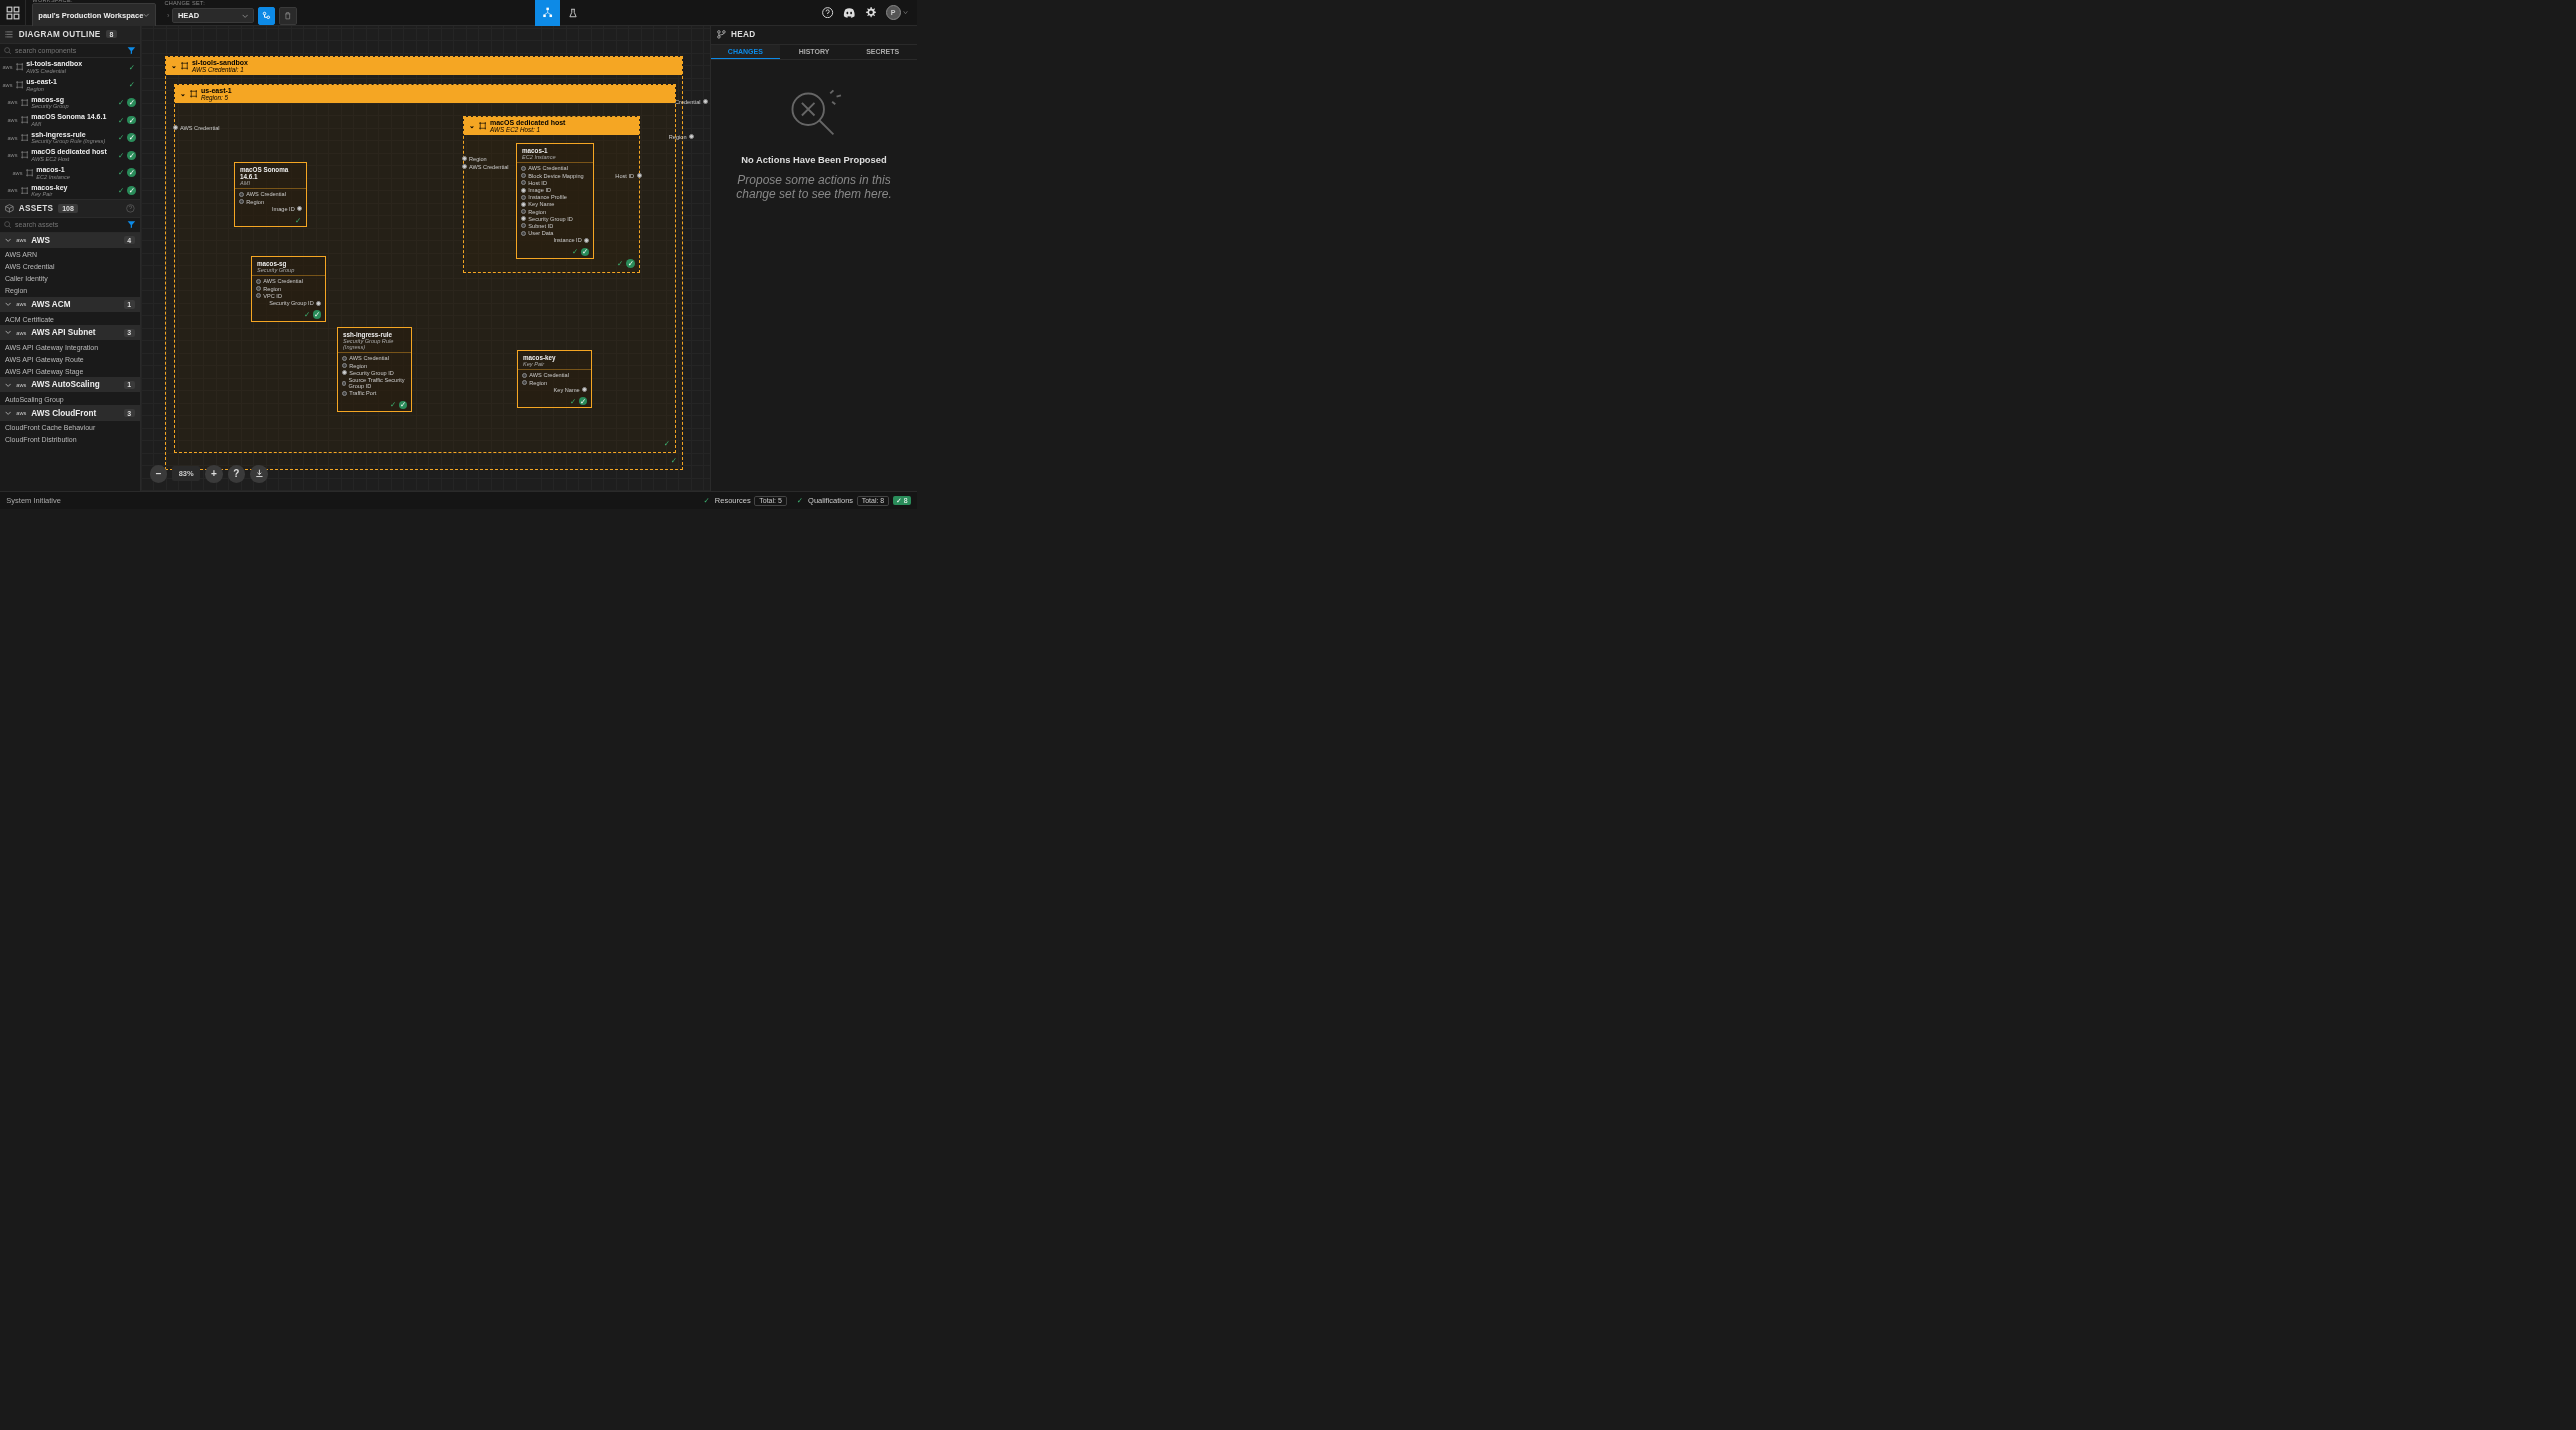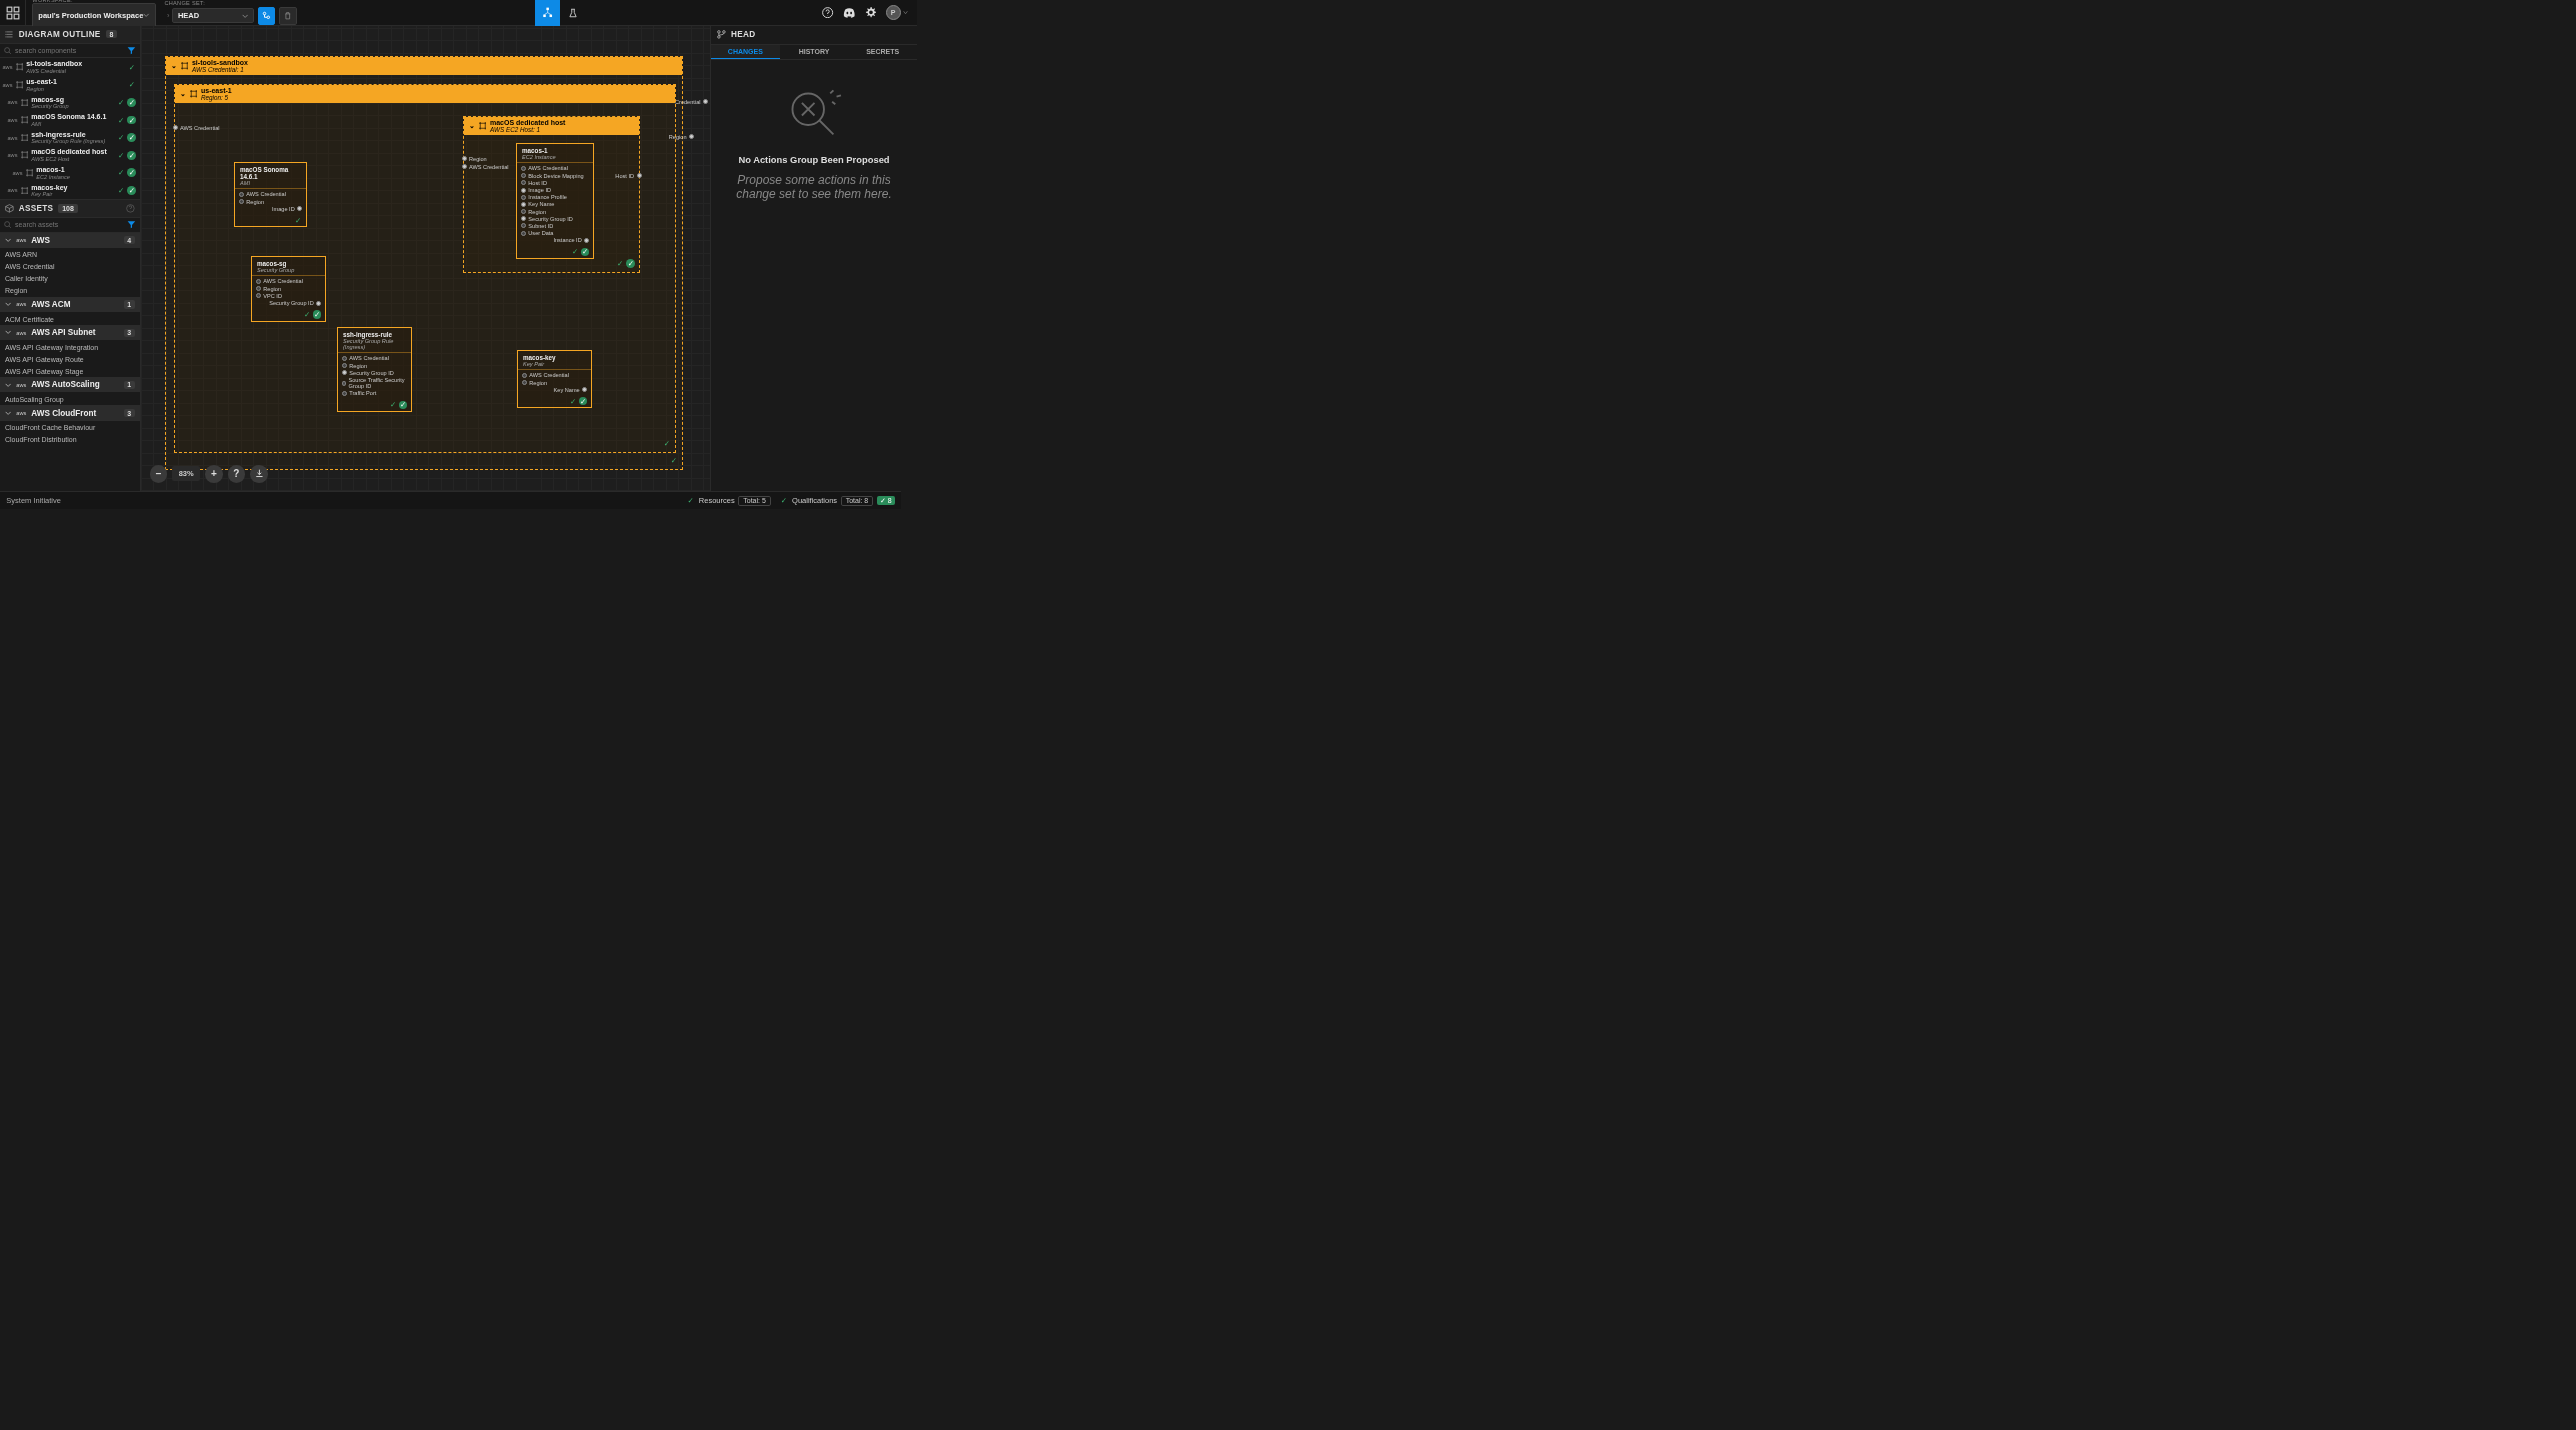--- a/index.html
+++ b/index.html
@@ -91,21 +91,21 @@
 .rp-header { display: flex; align-items: center; gap: 5px; padding: 4.4px 6.3px; border-bottom: 0.6px solid #2a2a2a; }
 .rp-tabs { display: flex; border-bottom: 0.6px solid #2a2a2a; }
 .rp-tab { flex: 1; text-align: center; padding: 3.1px 0; font-size: 7px; font-weight: 600; color: #aaa; cursor: pointer; }
 .rp-tab.active { color: #0d8ae6; border-bottom: 1.3px solid #0d8ae6; background: #222; }
 .rp-empty { flex: 1; display: flex; flex-direction: column; align-items: center; justify-content: flex-start; padding: 19px 12.5px; gap: 7.5px; text-align: center; }
 .rp-empty-title { font-size: 9.4px; font-weight: 600; color: #ddd; }
 .rp-empty-sub { font-size: 12px; color: #888; font-style: italic; }
 .rp-illus { width: 63px; height: 63px; color: #555; margin-top: 5px; }
 
 
-.bottombar { position: absolute; bottom: 0; left: 0; right: 16px; height: 17.6px; background: #151515; border-top: 0.6px solid #2a2a2a; display: flex; align-items: center; padding: 0 6.3px; font-size: 7.5px; }
+.bottombar { position: absolute; bottom: 0; left: 0; right: 0; height: 17.6px; background: #151515; border-top: 0.6px solid #2a2a2a; display: flex; align-items: center; padding: 0 6.3px; font-size: 7.5px; }
 .bottombar .bb-left { color: #aaa; }
 .bottombar .bb-right { margin-left: auto; display: flex; align-items: center; gap: 8.8px; }
 .bb-item { display: flex; align-items: center; gap: 3.8px; }
 .bb-pill { border: 0.6px solid #444; border-radius: 1.9px; padding: 0.6px 3.8px; font-size: 7px; }
 .bb-green { background: #2a8c5a; color: #fff; border-radius: 1.9px; padding: 0.6px 3.1px; font-size: 7px; display:flex; align-items:center; gap:1.9px; }
 
 svg { display: block; }
 .help-icon { color: #888; margin-left: auto; cursor: pointer; }
 </style>
 </head>
@@ -689,21 +689,21 @@
       <div class="rp-tab">HISTORY</div>
       <div class="rp-tab">SECRETS</div>
     </div>
     <div class="rp-empty">
       <svg class="rp-illus" viewBox="0 0 100 100" fill="none" stroke="#666" stroke-width="3">
         <circle cx="40" cy="40" r="25"></circle>
         <path d="M58 58 L80 80"></path>
         <path d="M30 30 L50 50 M50 30 L30 50"></path>
         <path d="M75 15 L80 10 M85 20 L92 18 M78 28 L83 32"></path>
       </svg>
-      <div class="rp-empty-title">No Actions Group Been Proposed</div>
+      <div class="rp-empty-title">No Actions Have Been Proposed</div>
       <div class="rp-empty-sub">Propose some actions in this change set to see them here.</div>
     </div>
   </div>
 </div>
 
 <div class="bottombar">
   <span class="bb-left">System Initiative</span>
   <div class="bb-right">
     <div class="bb-item">
       <span class="status-ok">✓</span>

